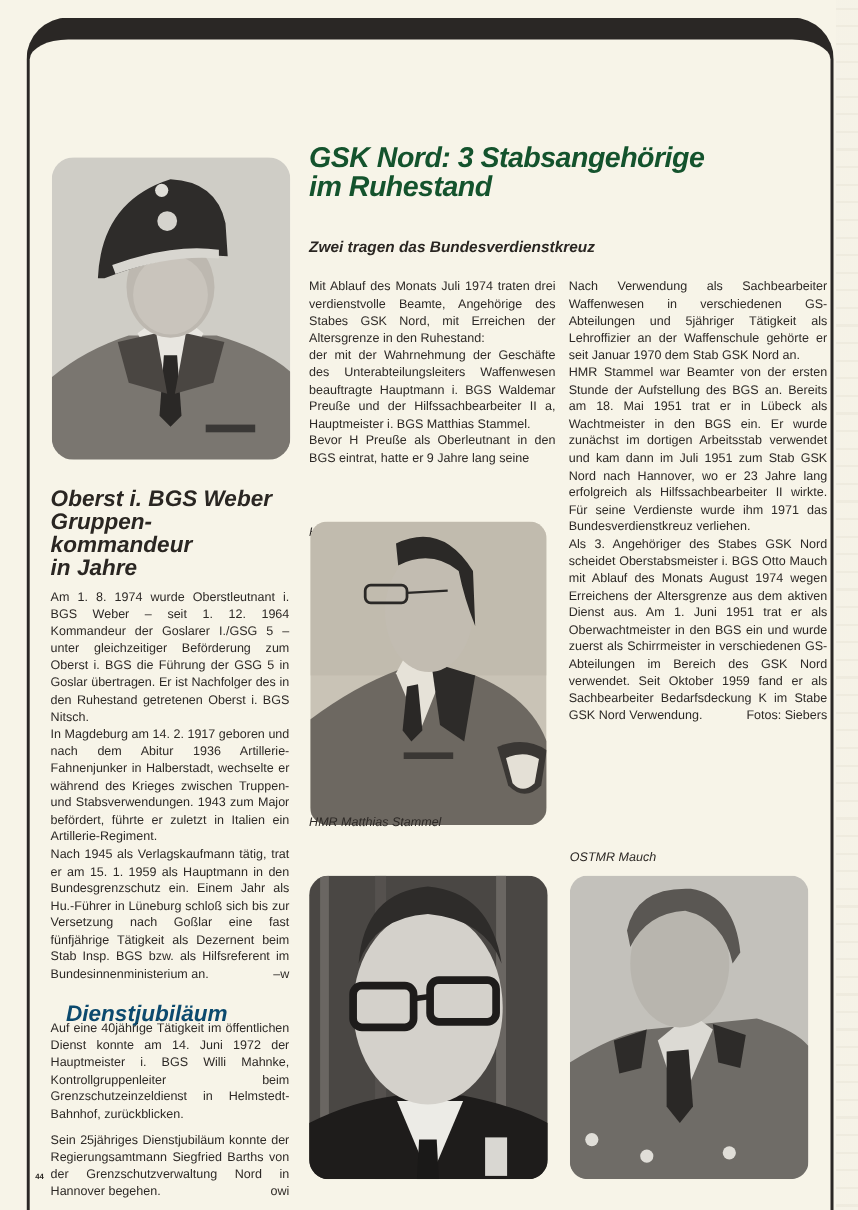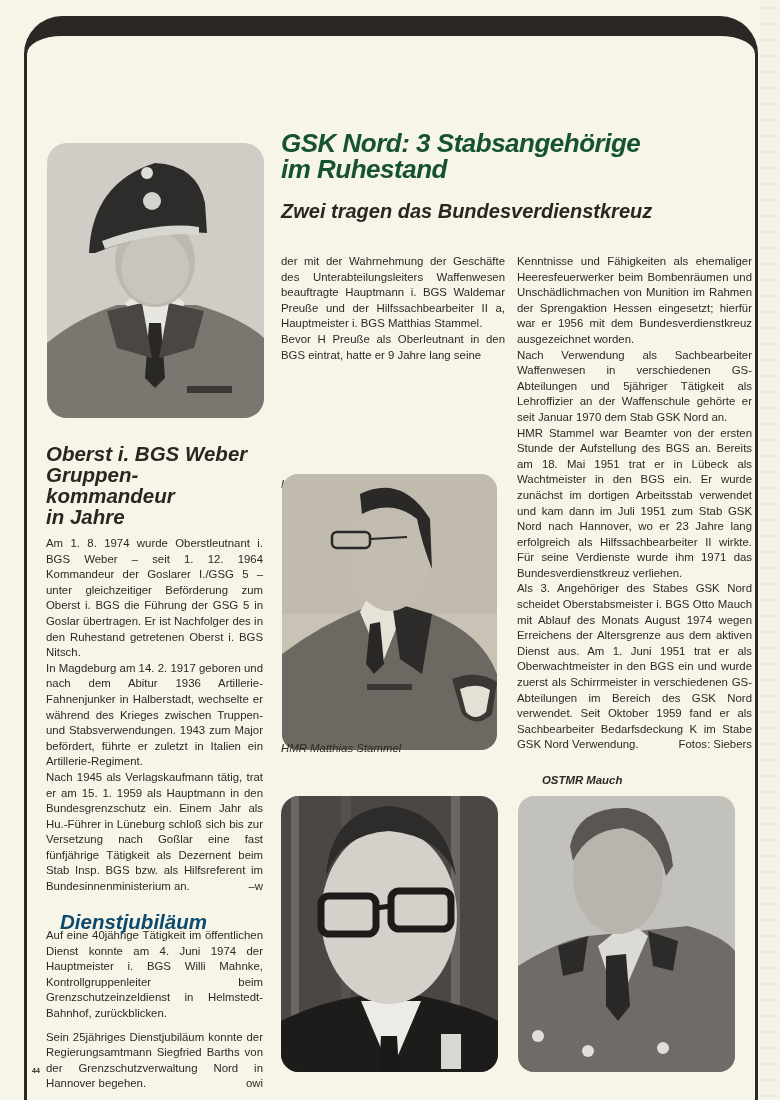--- a/index.html
+++ b/index.html
@@ -28,22 +28,22 @@
     position:absolute; overflow:hidden; border-radius:18px;
   }
   .photo svg { width:100%; height:100%; display:block; }
   
   .headline {
     position:absolute; left:281px; top:130px; width:470px;
     font-family:"Liberation Sans", sans-serif; font-weight:bold; font-style:italic;
     font-size:26px; line-height:26px; letter-spacing:-0.5px; color:#14532d; margin:0;
   }
   .subhead {
-    position:absolute; left:281px; top:200px; width:470px;
-    font-weight:bold; font-style:italic; font-size:20px; color:#2a2622; margin:0;
+    position:absolute; left:281px; top:216px; width:470px;
+    font-weight:bold; font-style:italic; font-size:14px; color:#2a2622; margin:0;
   }
   .col {
     position:absolute; font-size:11.4px; line-height:15.6px; text-align:justify;
     color:#2d2926;
   }
   .col p { margin:0; }
   .caption {
     position:absolute; font-style:italic; font-size:11.4px; color:#2d2926;
   }
   .side-title {
@@ -89,20 +89,21 @@
   </svg>
 </div>
 
 <h1 class="headline">
   <span style="display:block">GSK Nord: 3 Stabsangehörige</span>
   <span style="display:block">im Ruhestand</span>
 </h1>
 <h2 class="subhead">Zwei tragen das Bundesverdienstkreuz</h2>
 
 <div class="col" style="left:281px; top:254px; width:224px;">
+  <p>Mit Ablauf des Monats Juli 1974 traten drei verdienstvolle Beamte, Angehörige des Stabes GSK Nord, mit Erreichen der Altersgrenze in den Ruhestand:</p>
   <p>der mit der Wahrnehmung der Geschäfte des Unterabteilungsleiters Waffenwesen beauftragte Hauptmann i. BGS Waldemar Preuße und der Hilfssachbearbeiter II a, Hauptmeister i. BGS Matthias Stammel.</p>
   <p>Bevor H Preuße als Oberleutnant in den BGS eintrat, hatte er 9 Jahre lang seine</p>
 </div>
 
 <div class="caption" style="left:281px; top:454px;margin-top:24px;">H Preuße</div>
 
 <div class="photo" style="left:282px; top:474px; width:215px; height:276px; border-radius:16px;">
   <svg viewBox="0 0 215 276" preserveAspectRatio="none">
     <rect width="215" height="276" fill="#c9c3b6"></rect>
     <rect x="0" y="0" width="215" height="140" fill="#bdb6a8" opacity=".6"></rect>
@@ -117,31 +118,30 @@
     <rect x="50" y="58" width="38" height="16" rx="5" fill="none" stroke="#2a2826" stroke-width="2.5"></rect>
     <line x1="88" y1="65" x2="125" y2="63" stroke="#2a2826" stroke-width="2"></line>
 
     <path d="M170 205 Q195 195 215 208 L210 240 Q195 255 180 240 Z" fill="#3a3734"></path>
     <path d="M178 215 Q195 208 208 216 L204 238 Q193 248 184 238 Z" fill="#e4e0d6"></path>
     <rect x="85" y="210" width="45" height="6" fill="#3a3734"></rect>
   </svg>
 </div>
 
 <div class="col" style="left:517px; top:254px; width:235px;">
-  <p>Kenntnisse und Fähigkeiten als ehemaliger Heeresfeuerwerker beim Bombenräumen und Unschädlichmachen von Munition im Rahmen der Sprengaktion Hessen eingesetzt; hierfür war er 1956 mit dem Bundesverdienstkreuz ausgezeichnet worden.</p>
   <p>Nach Verwendung als Sachbearbeiter Waffenwesen in verschiedenen GS-Abteilungen und 5jähriger Tätigkeit als Lehroffizier an der Waffenschule gehörte er seit Januar 1970 dem Stab GSK Nord an.</p>
   <p>HMR Stammel war Beamter von der ersten Stunde der Aufstellung des BGS an. Bereits am 18. Mai 1951 trat er in Lübeck als Wachtmeister in den BGS ein. Er wurde zunächst im dortigen Arbeitsstab verwendet und kam dann im Juli 1951 zum Stab GSK Nord nach Hannover, wo er 23 Jahre lang erfolgreich als Hilfssachbearbeiter II wirkte. Für seine Verdienste wurde ihm 1971 das Bundesverdienstkreuz verliehen.</p>
   <p>
     <span>Als 3. Angehöriger des Stabes GSK Nord scheidet Oberstabsmeister i. BGS Otto Mauch mit Ablauf des Monats August 1974 wegen Erreichens der Altersgrenze aus dem aktiven Dienst aus. Am 1. Juni 1951 trat er als Oberwachtmeister in den BGS ein und wurde zuerst als Schirrmeister in verschiedenen GS-Abteilungen im Bereich des GSK Nord verwendet. Seit Oktober 1959 fand er als Sachbearbeiter Bedarfsdeckung K im Stabe GSK Nord Verwendung.</span>
     <span class="sign">Fotos: Siebers</span>
   </p>
 </div>
 
 <div class="caption" style="left:281px; top:742px;">HMR Matthias Stammel</div>
-<div class="caption" style="left:542px; top:774px;font-weight:bold;">OSTMR Mauch</div>
+<div class="caption" style="left:518px; top:774px;">OSTMR Mauch</div>
 
 <div class="photo" style="left:281px; top:796px; width:217px; height:276px; border-radius:18px;">
   <svg viewBox="0 0 217 276" preserveAspectRatio="none">
     <rect width="217" height="276" fill="#4a4744"></rect>
     <rect x="10" y="0" width="8" height="276" fill="#6a6662"></rect>
     <rect x="60" y="0" width="10" height="276" fill="#5a5652" opacity=".7"></rect>
     <rect x="170" y="0" width="9" height="276" fill="#6a6662"></rect>
 
     <path d="M0 225 Q40 205 80 200 L140 200 Q190 210 217 225 L217 276 L0 276 Z" fill="#1e1c1b"></path>
     <path d="M80 205 L110 276 L140 205 Z" fill="#ecebe6"></path>
@@ -186,20 +186,20 @@
   <p>In Magdeburg am 14. 2. 1917 geboren und nach dem Abitur 1936 Artillerie-Fahnenjunker in Halberstadt, wechselte er während des Krieges zwischen Truppen- und Stabsverwendungen. 1943 zum Major befördert, führte er zuletzt in Italien ein Artillerie-Regiment.</p>
   <p>
     <span>Nach 1945 als Verlagskaufmann tätig, trat er am 15. 1. 1959 als Hauptmann in den Bundesgrenzschutz ein. Einem Jahr als Hu.-Führer in Lüneburg schloß sich bis zur Versetzung nach Goßlar eine fast fünfjährige Tätigkeit als Dezernent beim Stab Insp. BGS bzw. als Hilfsreferent im Bundesinnenministerium an.</span>
     <span class="sign">–w</span>
   </p>
 </div>
 
 <h2 class="jub-title">Dienstjubiläum</h2>
 
 <div class="col" style="left:46px; top:928px; width:217px;">
-  <p style="margin-bottom:8px;">Auf eine 40jährige Tätigkeit im öffentlichen Dienst konnte am 4. Juni 1974 der Hauptmeister i. BGS Willi Mahnke, Kontrollgruppenleiter beim Grenzschutzeinzeldienst in Helmstedt-Bahnhof, zurückblicken.</p>
+  <p style="margin-bottom:8px;">Auf eine 40jährige Tätigkeit im öffentlichen Dienst konnte am 14. Juni 1972 der Hauptmeister i. BGS Willi Mahnke, Kontrollgruppenleiter beim Grenzschutzeinzeldienst in Helmstedt-Bahnhof, zurückblicken.</p>
   <p>
     <span>Sein 25jähriges Dienstjubiläum konnte der Regierungsamtmann Siegfried Barths von der Grenzschutzverwaltung Nord in Hannover begehen.</span>
     <span class="sign">owi</span>
   </p>
 </div>
 
 <div class="pagenum">44</div>
 
 </body></html>

